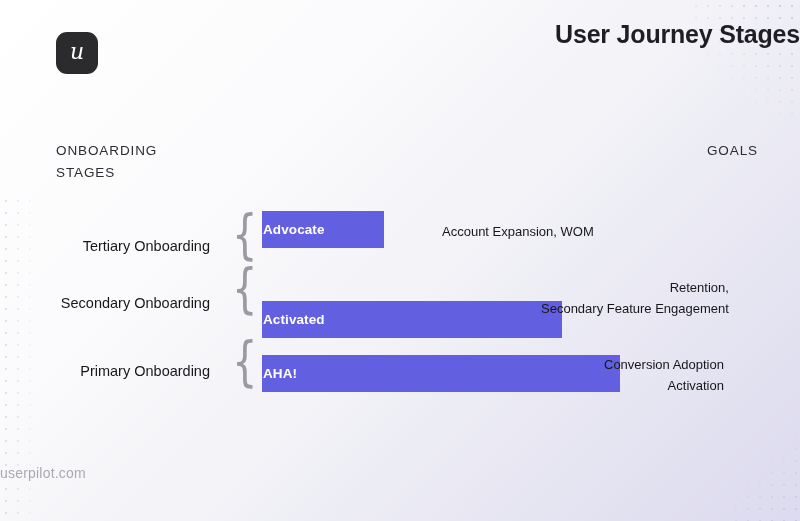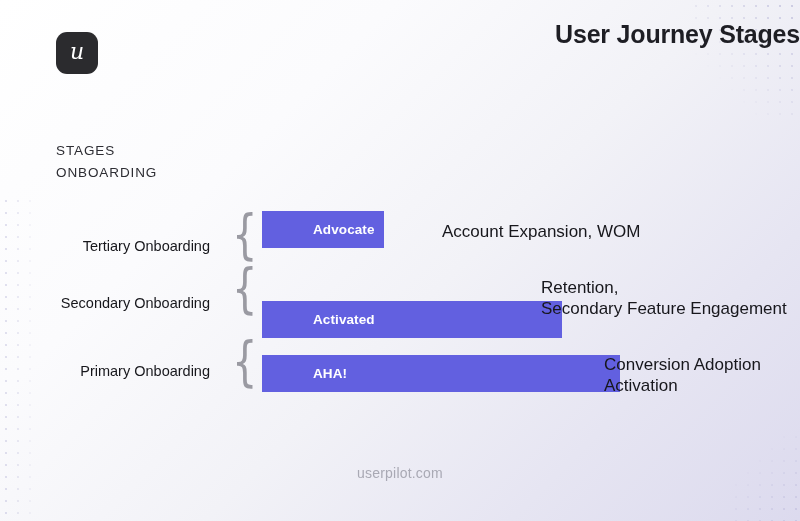--- a/index.html
+++ b/index.html
@@ -137,41 +137,41 @@
     left: 262px;
     height: 37px;
     background: #6260e0;
     display: flex;
     align-items: center;
   }
   .bar-label {
     color: #ffffff;
     font-size: 13.5px;
     font-weight: bold;
-    padding-left: 9px;
+    padding-left: 1px;
     letter-spacing: 0.1px;
     white-space: nowrap;
-    margin-left: 42px;
   }
 
   .goal {
     position: absolute;
-    font-size: 17px;
+    font-size: 13px;
     color: #17171c;
     line-height: 21px;
     white-space: pre-line;
+    text-align: right;
   }
 
   
   .footer {
     position: absolute;
     left: 0;
     right: 0;
     bottom: 40px;
-    text-align: center;
+    text-align: left;
     font-size: 14px;
     color: #a9a9b4;
     letter-spacing: 0.2px;
   }
 </style>
 </head>
 <body>
 
 <div id="canvas">
 
@@ -179,25 +179,26 @@
   <div class="dot-grid bl"></div>
   <div class="dot-grid br"></div>
 
   <div class="logo">
     <span class="logo-glyph">u</span>
   </div>
 
   <div class="page-title">User Journey Stages</div>
 
   <div class="col-head left">
+    <div>ONBOARDING</div>
     <div>STAGES</div>
-    <div>ONBOARDING</div>
   </div>
 
   <div class="col-head right">
+    <div>GOALS</div>
   </div>
 
   <div class="stage-labels">
     <div class="stage-label" style="top:226px">Tertiary Onboarding</div>
     <div class="stage-label" style="top:283px">Secondary Onboarding</div>
     <div class="stage-label" style="top:351px">Primary Onboarding</div>
   </div>
 
   <div class="brace" style="top:214px">{</div>
   <div class="brace" style="top:268px">{</div>

